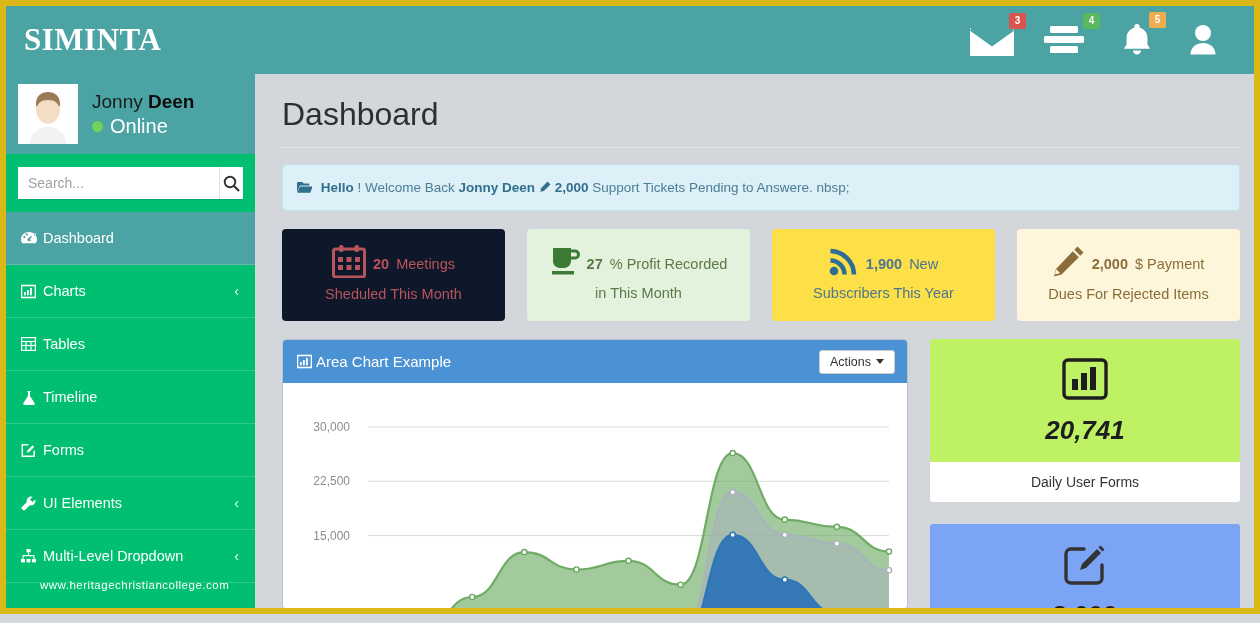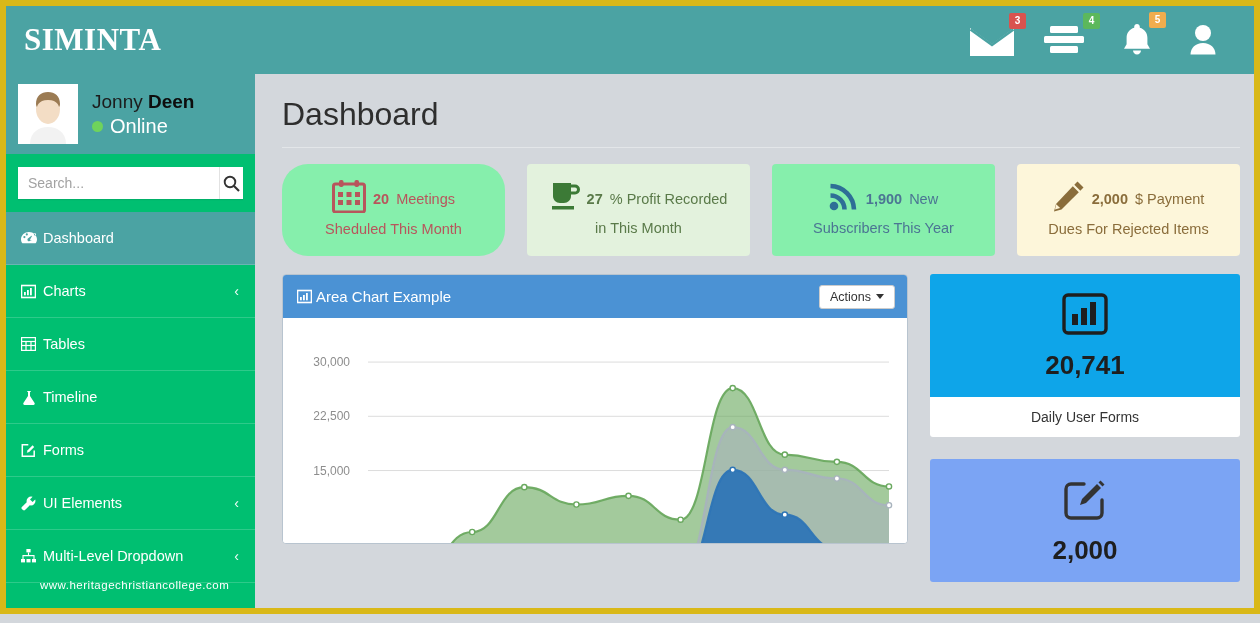--- a/index.html
+++ b/index.html
@@ -122,23 +122,23 @@
 
   
   .stats-row { display: flex; gap: 22px; margin-bottom: 18px; }
   .stat-card {
     flex: 1; border-radius: 4px; height: 92px;
     display: flex; flex-direction: column; align-items: center; justify-content: center;
     text-align: center; font-size: 14.5px; line-height: 1.45; padding: 0 8px;
   }
   .stat-line1 { display: flex; align-items: center; gap: 7px; }
   .stat-line1 .s-num { font-weight: bold; }
-  .stat-card.red { background: #86efac; color: #b8555c; border-radius: 26px; }
+  .stat-card.red { background: #0f172a; color: #b8555c; }
   .stat-card.green { background: #e3f2dd; color: #5a7a49; }
-  .stat-card.blue { background: #86efac; color: #4b7593; }
+  .stat-card.blue { background: #fde047; color: #4b7593; }
   .stat-card.yellow { background: #fdf6da; color: #8a6d3b; }
 
   
   .bottom-row { display: flex; gap: 22px; }
   .chart-panel {
     width: 630px; background: #fff; border: 1px solid #b8c4cf;
     border-radius: 4px; overflow: hidden; height: 270px;
   }
   .panel-head {
     background: #4b92d4; color: #fff; height: 43px;
@@ -159,21 +159,21 @@
   .widget { border-radius: 3px; overflow: hidden; }
   .widget-top {
     display: flex; flex-direction: column; align-items: center; justify-content: center;
     gap: 10px; padding: 18px 0 16px;
   }
   .widget-num { font-size: 26px; font-weight: bold; color: #1e1e1e; }
   .widget-foot {
     background: #fff; text-align: center; font-size: 14px; color: #333;
     padding: 12px 0;
   }
-  .w-yellow .widget-top { background: #0ea5e9; }
+  .w-yellow .widget-top { background: #bef264; font-style: italic; }
   .w-blue .widget-top { background: #7ba4f4; }
 
   
   .watermark {
     position: absolute; left: 34px; top: 573px;
     font-size: 11.5px; color: #ffffff; letter-spacing: .5px;
     z-index: 9; pointer-events: none; white-space: nowrap;
     font-family: "Liberation Sans", sans-serif;
   }
 </style>
@@ -336,20 +336,33 @@
         <span class="mi-label">Multi-Level Dropdown</span>
         <span class="chev">‹</span>
       </li>
     </ul>
   </div>
 
   <div class="content">
 
     <div class="page-title">Dashboard</div>
 
+    <div class="alert-box">
+      <span class="alert-icon">
+        <svg width="15" height="11" viewBox="0 0 15 11" style="vertical-align:-1px">
+            <path fill="#31708f" d="M0 1.2C0 .6.5 0 1.1 0h3.6c.5 0 .9.2 1.2.6l.7.9h4.6c.6 0 1.1.5 1.1 1.1v.9H3.6c-.6 0-1.1.4-1.3.9L0 10.4z"></path>
+            <path fill="#31708f" d="M3.9 4.4h11c.4 0 .7.4.5.8l-2 5c-.2.4-.5.6-.9.6H1c-.4 0-.7-.4-.5-.8l2-5c.2-.4.6-.6 1-.6z"></path>
+          </svg>
+      </span><b>Hello</b><span> ! Welcome Back </span><b>Jonny Deen</b>
+      <span>
+        <svg width="12" height="12" viewBox="0 0 12 12" style="vertical-align:-1px">
+            <path fill="#31708f" d="M8.6.6l2.8 2.8-6.6 6.6-3.5.7.7-3.5z"></path>
+          </svg>
+      </span><b>2,000</b><span> Support Tickets Pending to Answere. nbsp;</span>
+    </div>
 
     <div class="stats-row">
 
       <div class="stat-card red">
         <div class="stat-line1">
           <span>
             <svg width="34" height="33" viewBox="0 0 34 33">
                 <rect x="1.5" y="4" width="31" height="28" rx="2" fill="none" stroke="#b8555c" stroke-width="3"></rect>
                 <rect x="7" y="0" width="4.5" height="7" rx="1.8" fill="#b8555c"></rect>
                 <rect x="22.5" y="0" width="4.5" height="7" rx="1.8" fill="#b8555c"></rect>

